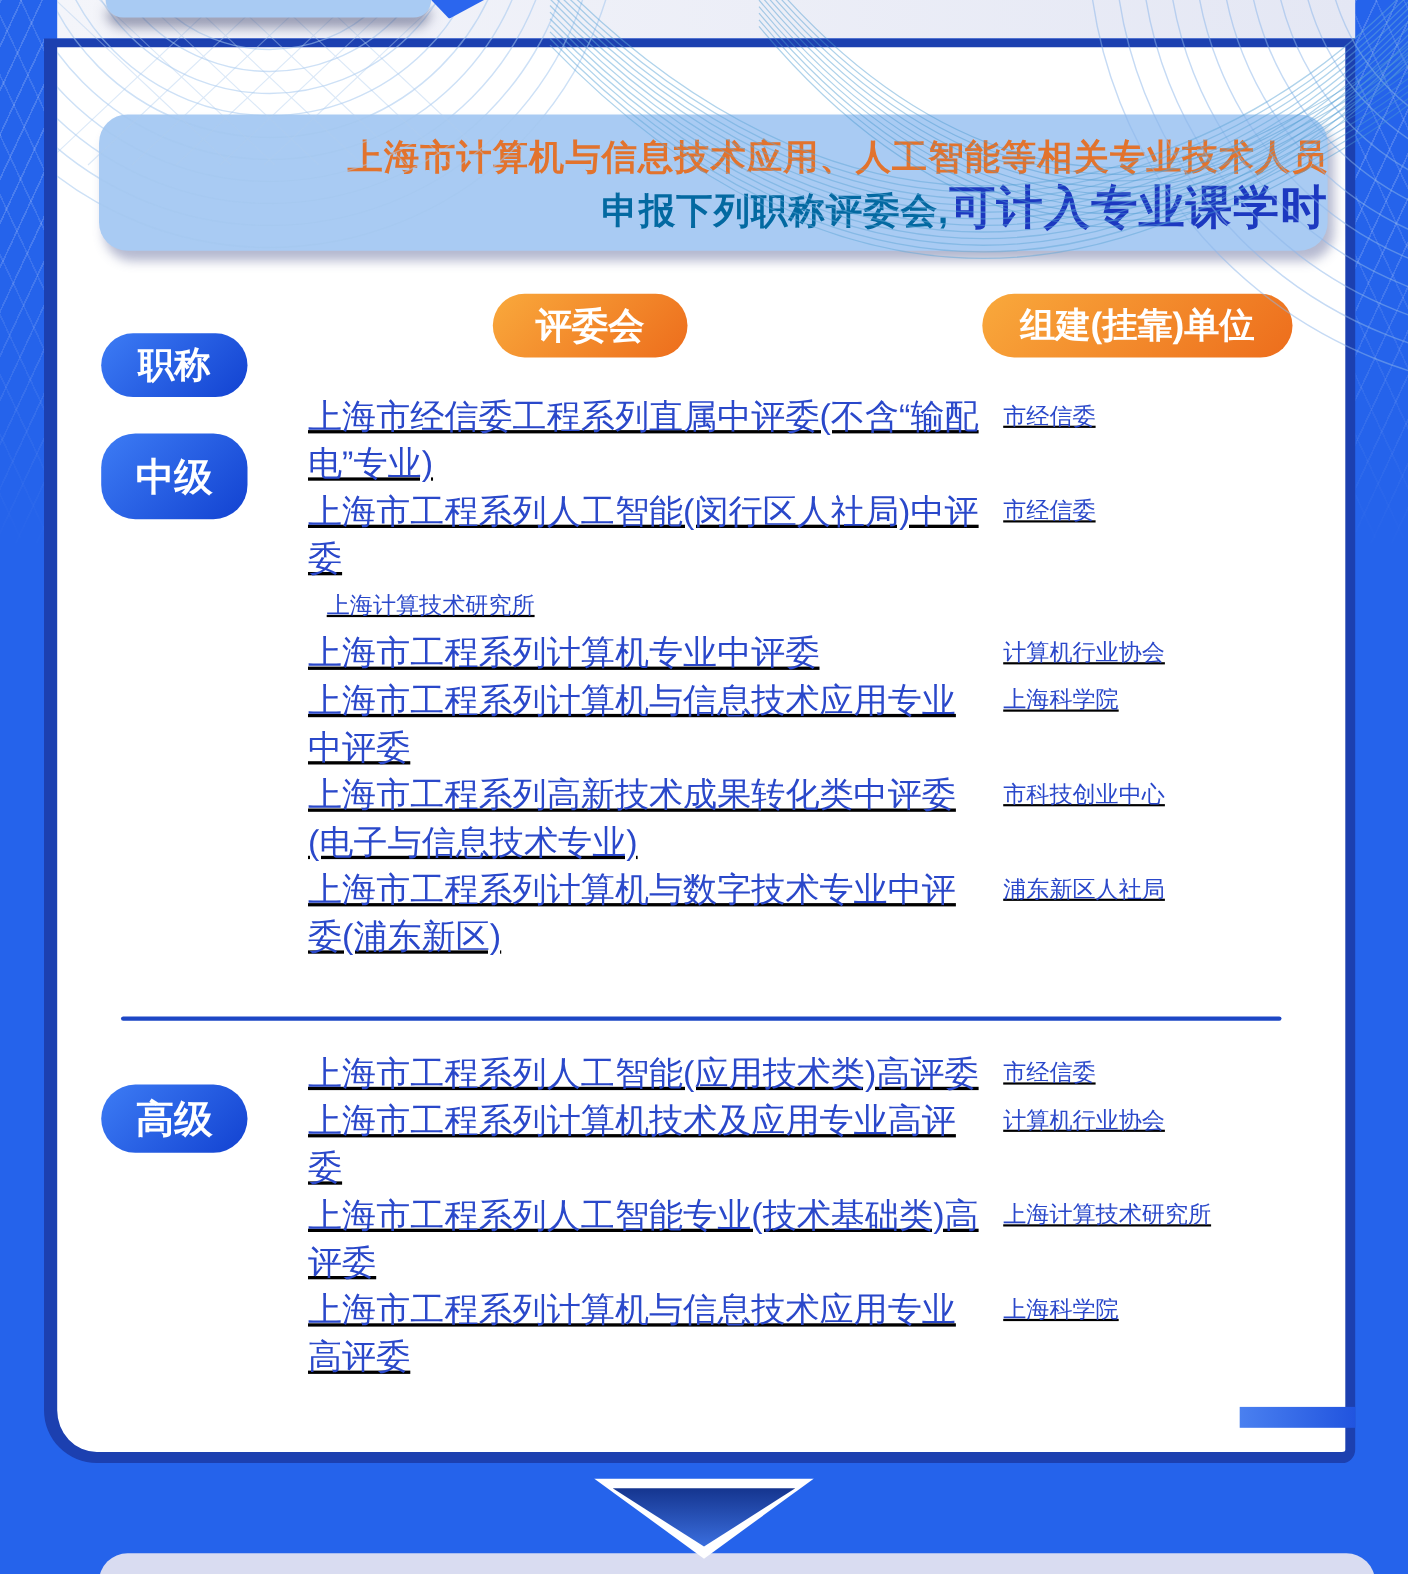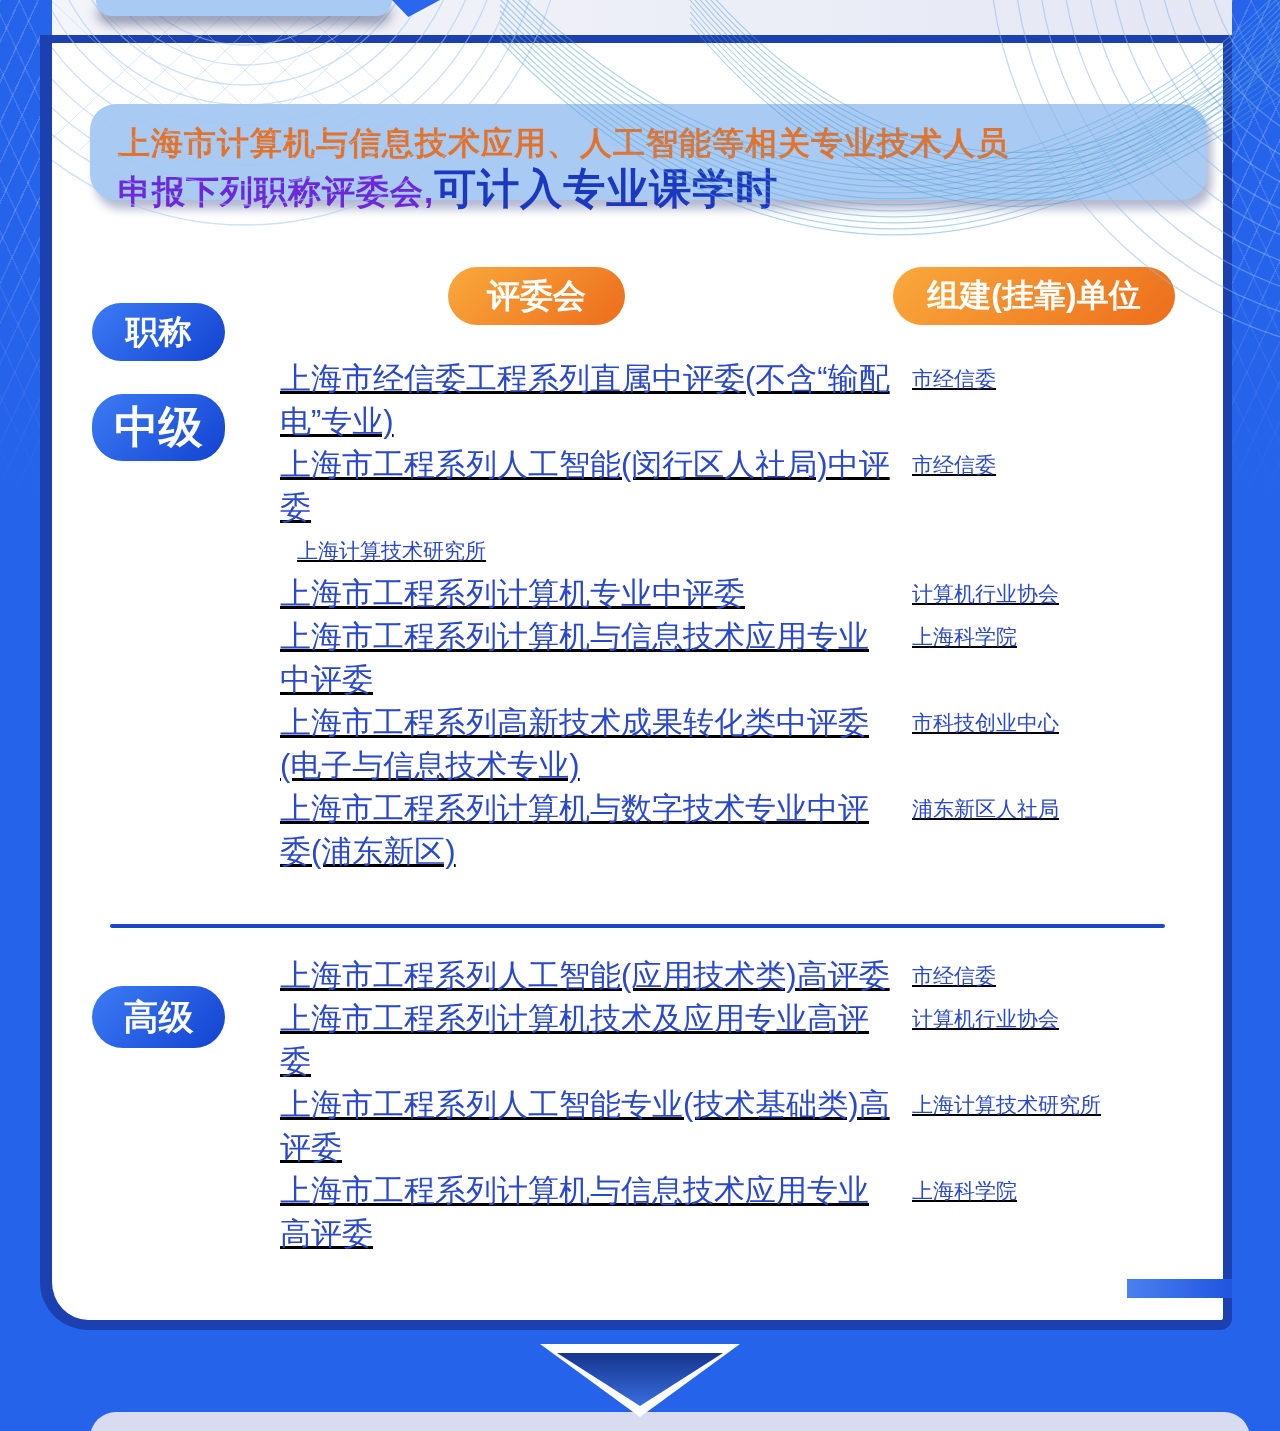--- a/index.html
+++ b/index.html
@@ -27,36 +27,36 @@
 
   .waves{position:absolute;left:0;top:0;z-index:2;pointer-events:none;}
 
   
   .card{position:absolute;left:40px;top:35px;width:1192px;height:1295px;box-sizing:border-box;
     background:#FFFFFF;border-style:solid;border-color:#1C40B0;
     border-width:8px 9px 10px 12px;border-radius:0 0 12px 48px;z-index:1;}
   .card > *{position:absolute;z-index:3;}
 
   
-  .banner{left:38px;top:61px;width:1117px;height:96px;background:#A9CBF3;border-radius:26px;
-    box-shadow:5px 9px 10px rgba(90,100,150,.45);box-sizing:border-box;padding:17px 0 0 28px;}
+  .banner{left:38px;top:61px;width:1117px;height:124px;background:#A9CBF3;border-radius:26px;
+    box-shadow:5px 9px 10px rgba(90,100,150,.45);box-sizing:border-box;padding:17px 0 0 28px;text-align:right;}
   .banner-line1{font-size:32px;font-weight:700;color:#E2732D;line-height:44px;letter-spacing:1px;}
   .banner-line2{line-height:48px;white-space:nowrap;}
-  .banner-line2 .orange{font-size:33px;font-weight:700;color:#6d28d9;letter-spacing:1px;}
+  .banner-line2 .orange{font-size:33px;font-weight:700;color:#0369a1;letter-spacing:1px;}
   .banner-line2 .blue{font-size:42px;font-weight:800;color:#1C38C0;letter-spacing:1px;}
 
   
   .pill{display:flex;align-items:center;justify-content:center;color:#fff;font-weight:700;
     border-radius:31px;box-sizing:border-box;}
   .pill-blue{background:linear-gradient(135deg,#3D7CF5 0%,#1242D1 100%);margin-top:36px;}
   .pill-orange{background:linear-gradient(135deg,#F9A93C 0%,#ED6D1C 100%);}
   .hdr-zhicheng{left:40px;top:224px;width:133px;height:58px;font-size:33px;}
   .hdr-pwh{left:396px;top:224px;width:177px;height:58px;font-size:33px;}
   .hdr-zj{left:841px;top:224px;width:282px;height:58px;font-size:32px;}
-  .lvl-mid{left:40px;top:315px;width:133px;height:67px;font-size:44px;}
+  .lvl-mid{left:40px;top:315px;width:133px;height:78px;font-size:35px;}
   .lvl-high{left:40px;top:907px;width:133px;height:62px;font-size:35px;}
 
   
   .tlist{left:228px;width:930px;text-decoration:underline;}
   .list-mid{top:314px;}
   .list-high{top:911px;}
   .trow{display:flex;align-items:flex-start;}
   .committee{flex:0 0 615px;font-size:31px;line-height:43px;color:#2A48CA;font-weight:500;}
   .org{margin-left:17px;font-size:21px;line-height:43px;color:#2A48CA;font-weight:500;white-space:nowrap;}
 

